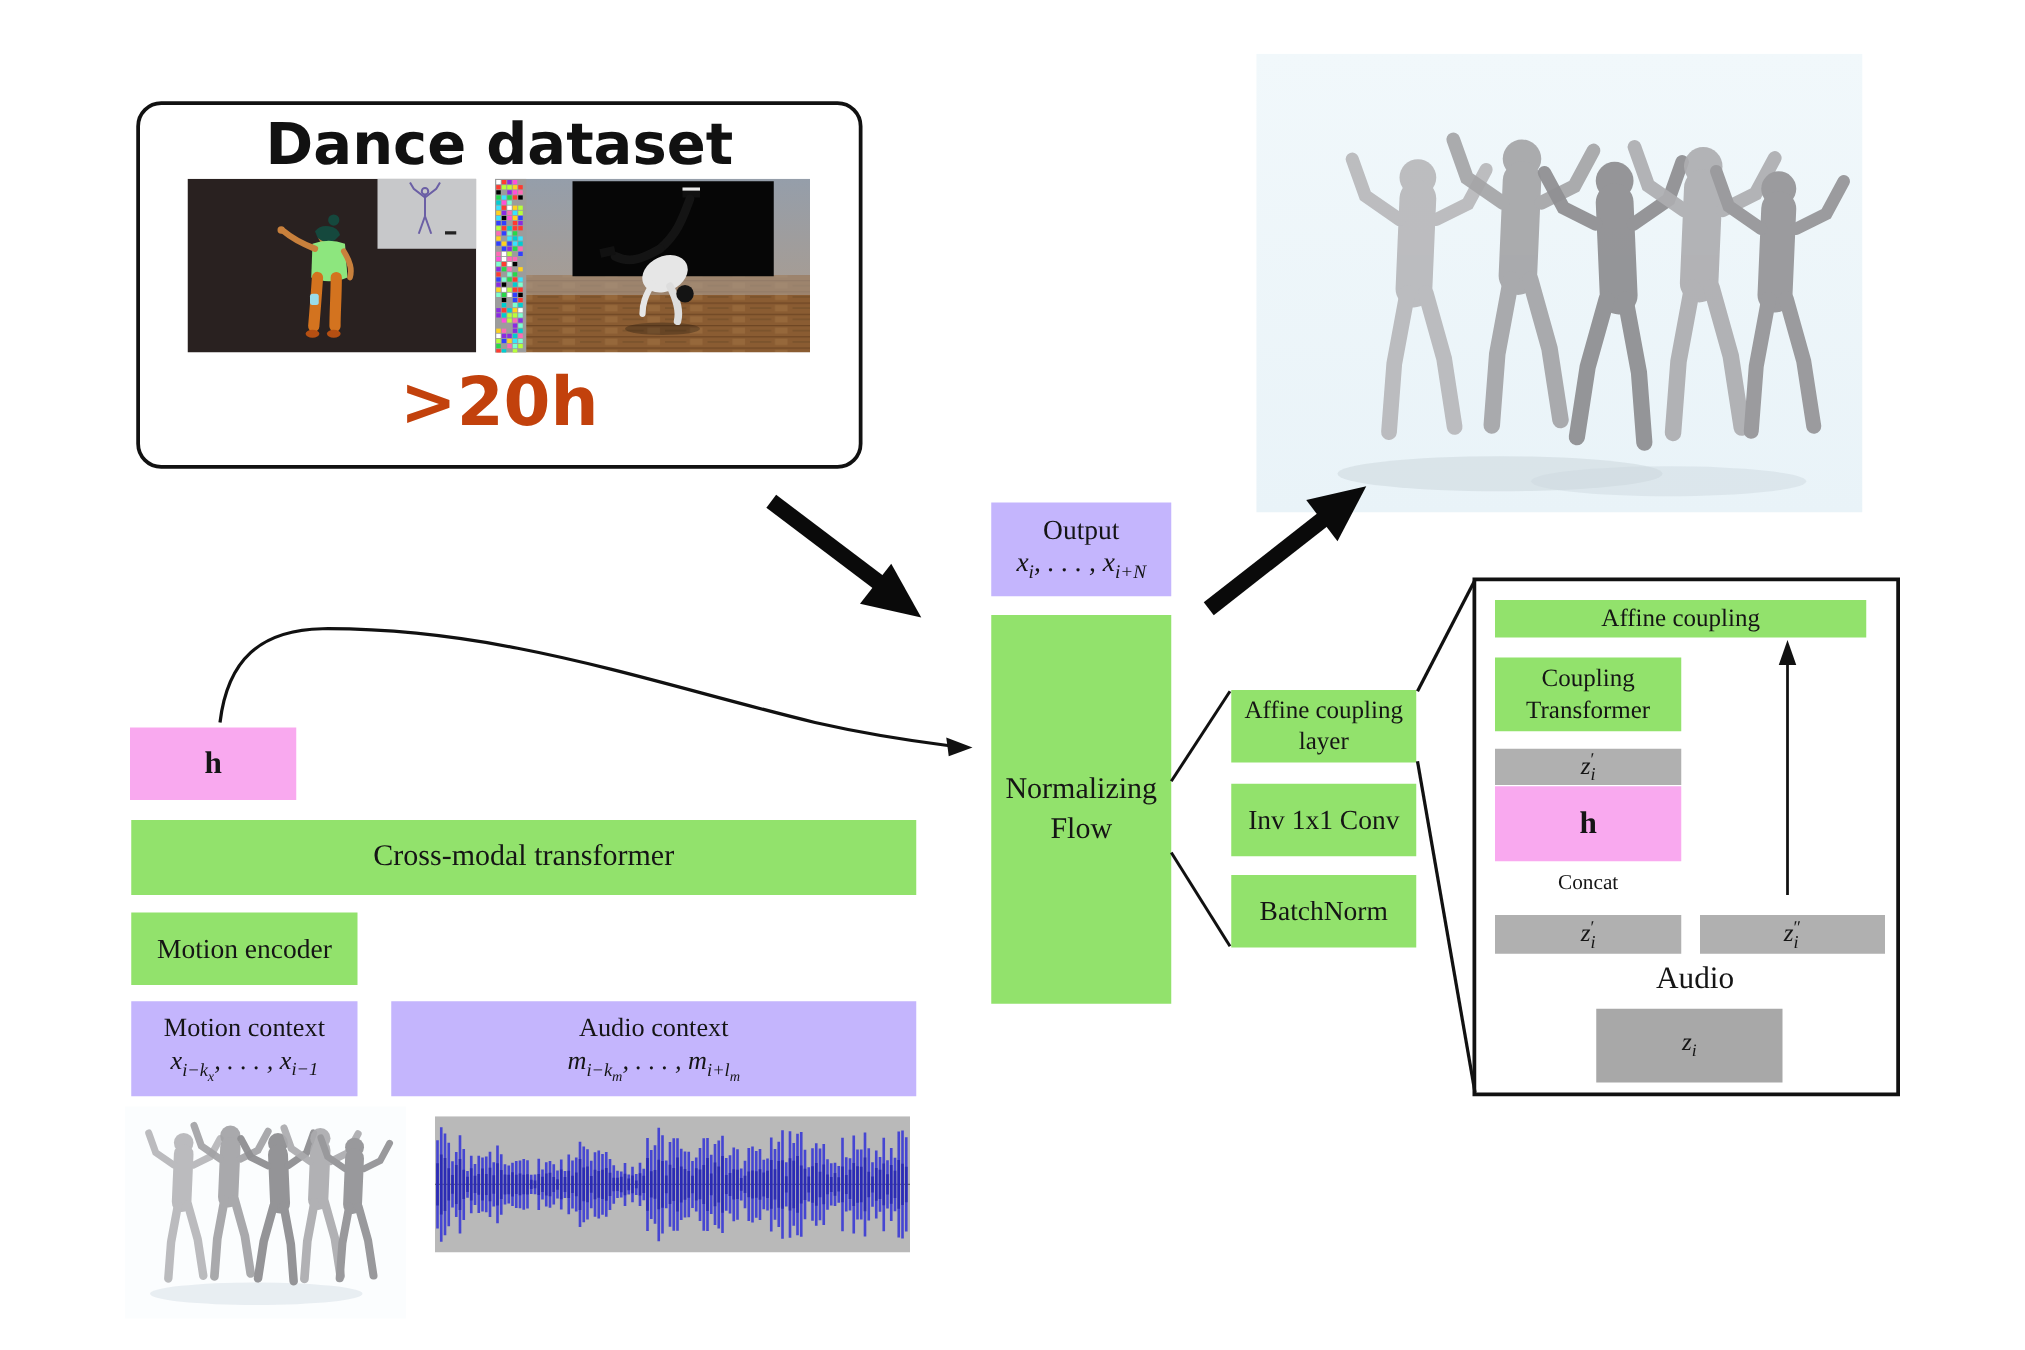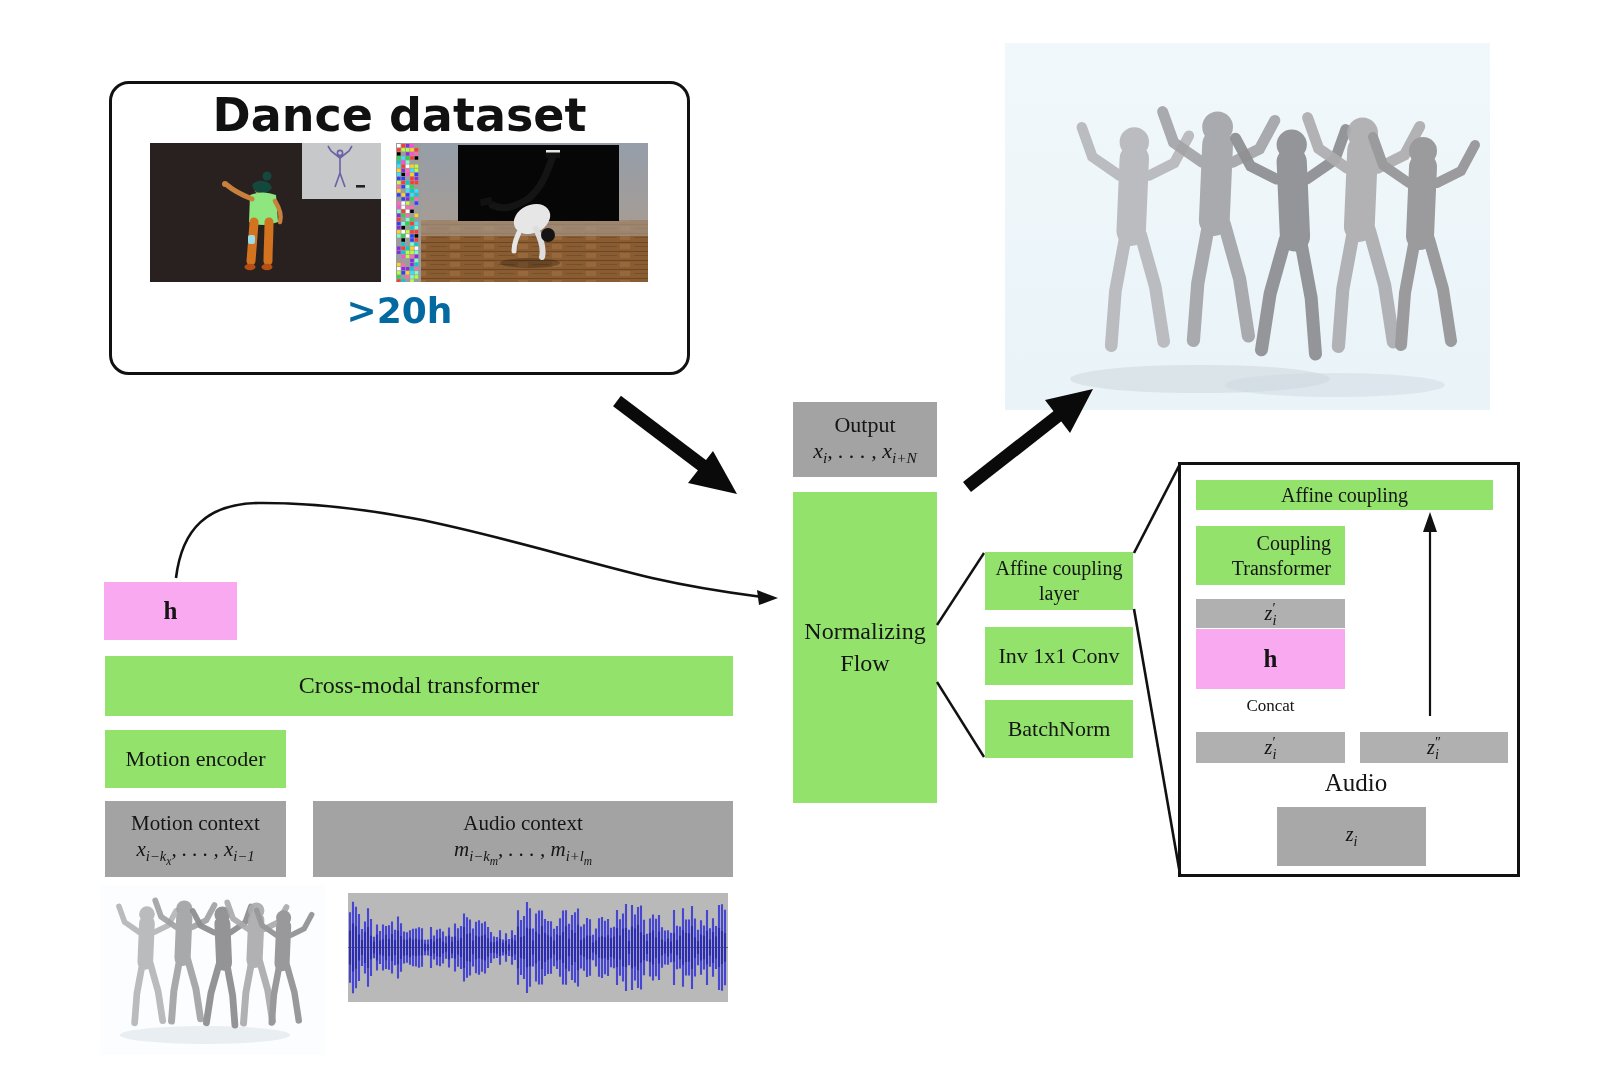--- a/index.html
+++ b/index.html
@@ -2,21 +2,21 @@
 <html><head>
 <meta charset="utf-8">
 <style>
   html,body{margin:0;padding:0;background:#ffffff;}
   #canvas{position:relative;width:1620px;height:1080px;background:#ffffff;overflow:hidden;
           font-family:"Liberation Serif", serif;color:#151515;}
   .abs{position:absolute;box-sizing:border-box;}
   .center{display:flex;align-items:center;justify-content:center;text-align:center;}
   .col{flex-direction:column;}
   .green{background:#92e26c;}
-  .lav{background:#a3a3a3;}
+  .lav{background:#c4b5fd;}
   .pink{background:#f9a9ef;}
   .grey{background:#b0b0b0;}
   .greyd{background:#a8a8a8;}
   .serif22{font-size:22px;}
   .serif20{font-size:20px;line-height:1.25;}
   .serif24{font-size:24px;line-height:1.3;}
   .math{font-style:italic;font-family:"Liberation Serif",serif;}
   sub{font-size:.70em;}
   sub sub{font-size:.78em;}
   .hbold{font-weight:bold;font-size:25px;}
@@ -257,21 +257,21 @@
               <rect x="14.200000000000001" y="132.2" width="3.6" height="3.4" fill="#7cffce"></rect>
               <rect x="18.6" y="132.2" width="3.6" height="3.4" fill="#b6ff3a"></rect>
               <rect x="1" y="136.29999999999998" width="3.6" height="3.4" fill="#ff3b30"></rect>
               <rect x="5.4" y="136.29999999999998" width="3.6" height="3.4" fill="#00ced1"></rect>
               <rect x="14.200000000000001" y="136.29999999999998" width="3.6" height="3.4" fill="#b6ff3a"></rect>
             </g>
         </g>
       </svg>
     </div>
 
-    <div class="abs sans" style="left:0;top:206px;width:100%;text-align:center;font-size:36px;font-weight:600;color:#0369a1;">&gt;20h</div>
+    <div class="abs sans" style="left:0;top:206px;width:100%;text-align:center;font-size:54px;font-weight:600;color:#c2410c;">&gt;20h</div>
   </div>
 
   <div class="abs" style="left:1005px;top:43px;width:485px;height:367px;">
     <svg width="485" height="367" viewBox="0 0 485 367">
       <defs>
         <linearGradient id="bgtd" x1="0" y1="0" x2="0" y2="1">
           <stop offset="0" stop-color="#f1f8fb"></stop>
           <stop offset="1" stop-color="#e9f3f8"></stop>
         </linearGradient>
       </defs>
@@ -349,21 +349,21 @@
     <span>Inv 1x1 Conv</span>
   </div>
   <div class="abs green center serif22" style="left:985px;top:700px;width:148px;height:58px;">
     <span>BatchNorm</span>
   </div>
 
   <div id="detail-box" class="abs">
     <div class="abs green center serif20" style="left:15px;top:15px;width:297px;height:30px;">
       <span>Affine coupling</span>
     </div>
-    <div class="abs green center serif20" style="left:15px;top:61px;width:149px;height:59px;padding:0 14px;text-align:right;">
+    <div class="abs green center serif20" style="left:15px;top:61px;width:149px;height:59px;padding:0 14px;">
       <span>Coupling Transformer</span>
     </div>
     <div class="abs grey center serif20 math" style="left:15px;top:134px;width:149px;height:29px;">
       <span><i>z</i><span class="zstack"><span class="p">′</span><span class="s">i</span></span></span>
     </div>
     <div class="abs pink center hbold" style="left:15px;top:164px;width:149px;height:60px;">
       <span>h</span>
     </div>
     <div class="abs serif24" style="left:15px;top:230px;width:149px;text-align:center;font-size:17px;">
       <span>Concat</span>

